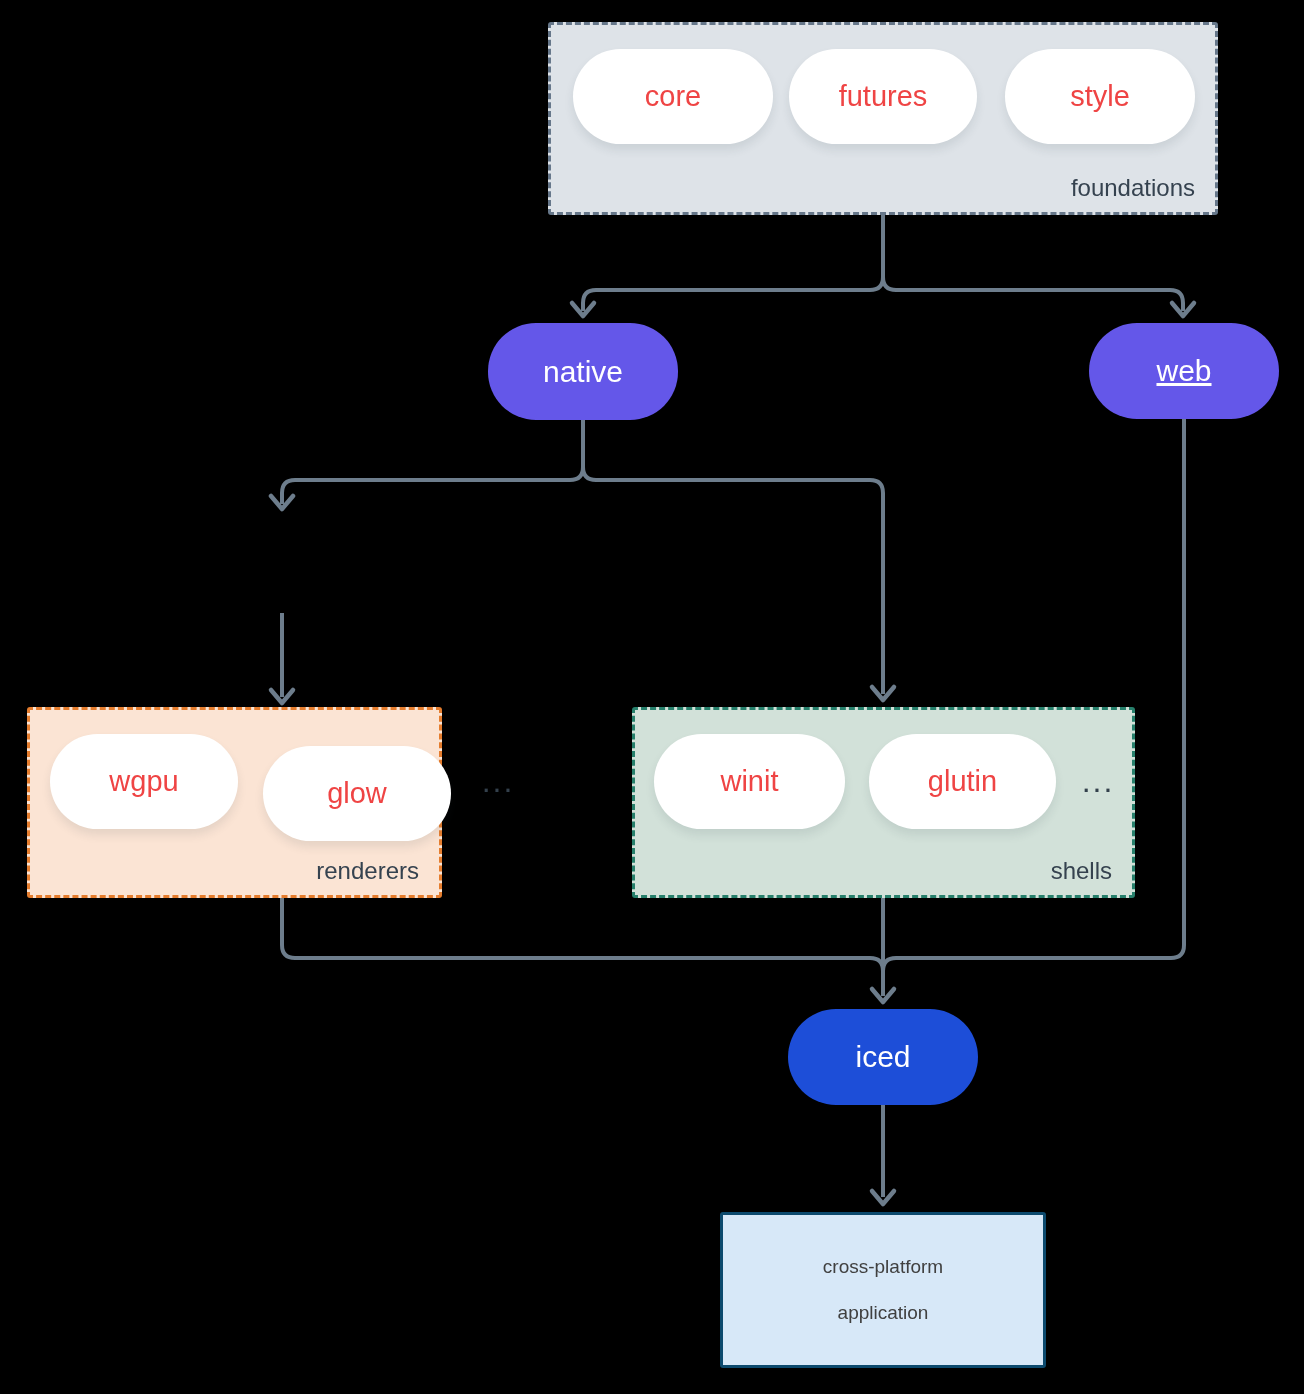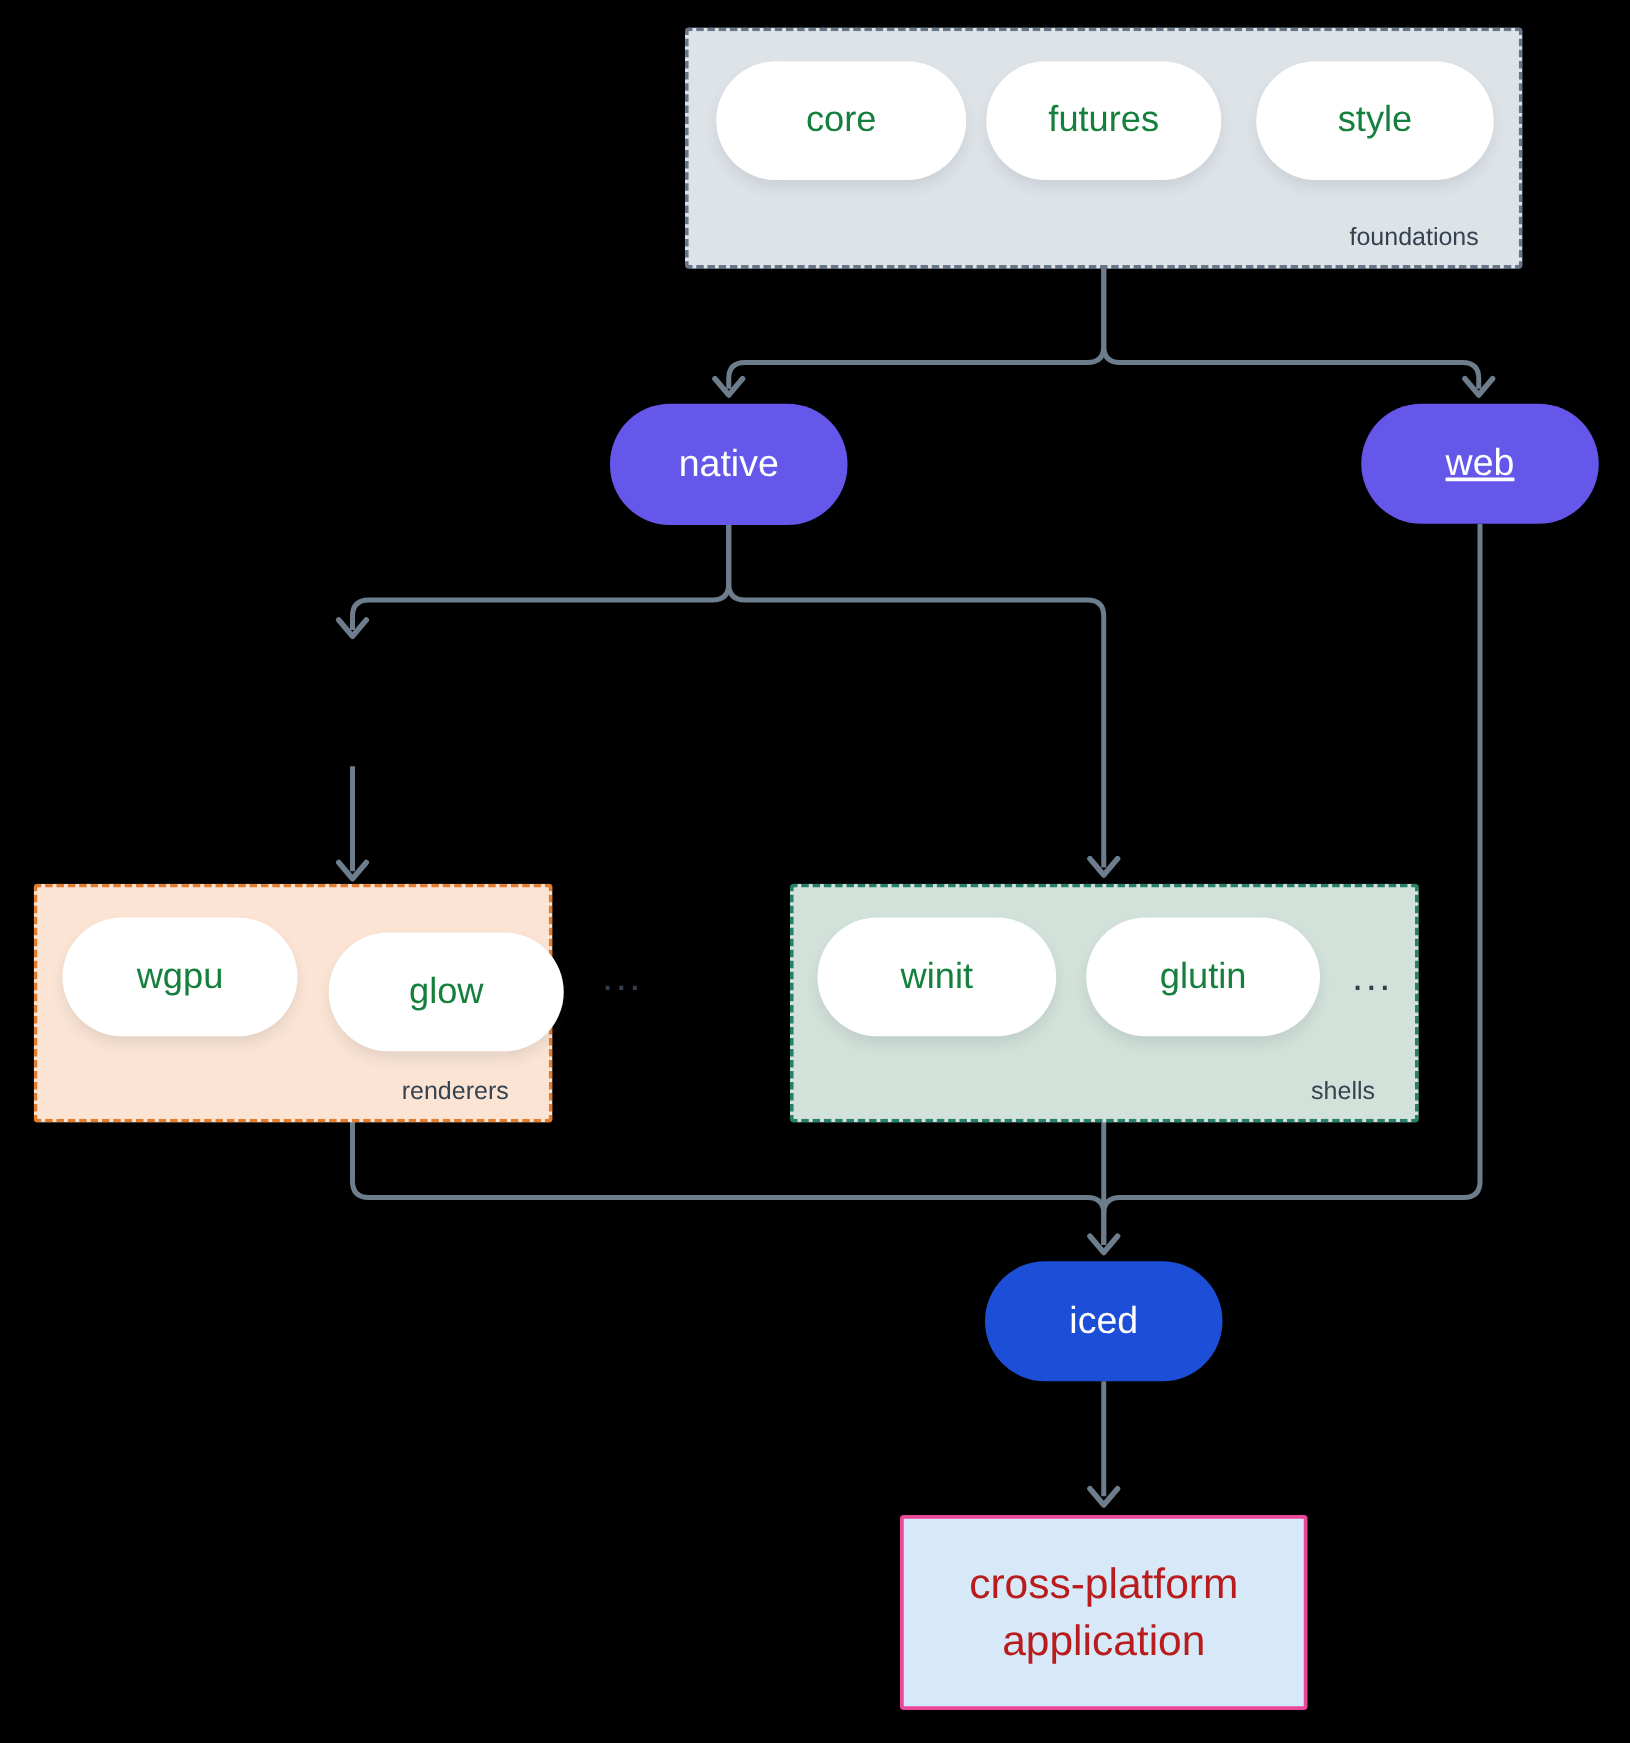--- a/index.html
+++ b/index.html
@@ -48,35 +48,35 @@
     background: #fbe4d4;
     border: 3px dashed #e57d2e;
   }
   .groupbox.shells {
     left: 632px; top: 707px; width: 503px; height: 191px;
     background: #d2e1d9;
     border: 3px dashed #27806c;
   }
   .group-label {
     position: absolute;
-    right: 32px; bottom: 10px;
-    font-size: 20px;
+    right: 20px; bottom: 10px;
+    font-size: 24px;
     color: #35424f;
   }
   .pill {
     position: absolute;
     display: flex;
     align-items: center;
     justify-content: center;
     border-radius: 48px;
     font-size: 29px;
   }
   .pill.white {
     background: #ffffff;
-    color: #15803d;
+    color: #ef4444;
     box-shadow: 0 6px 10px rgba(40, 55, 70, 0.10);
   }
   .pill.colored {
     color: #ffffff;
     font-size: 30px;
   }
   .pill.purple { background: #6457e9; }
   .pill.orange { background: #e0813f; }
   .pill.blue   { background: #1d4ed8; }
   .ellipsis {
@@ -86,28 +86,28 @@
     justify-content: center;
     font-size: 32px;
     color: #33404c;
     letter-spacing: 2px;
   }
   .appbox {
     position: absolute;
     left: 720px; top: 1212px; width: 326px; height: 156px;
     box-sizing: border-box;
     background: #d7e8f8;
-    border: 3px solid #ec4899;
+    border: 3px solid #0c4a6e;
     border-radius: 3px;
     display: flex;
     flex-direction: column;
     align-items: center;
     justify-content: center;
-    color: #b91c1c;
-    font-size: 34px;
+    color: #404040;
+    font-size: 19px;
     line-height: 46px;
     text-align: center;
   }
 </style>
 </head>
 <body>
 
 <div id="canvas">
 
   <svg id="arrows" viewBox="0 0 1304 1394">

